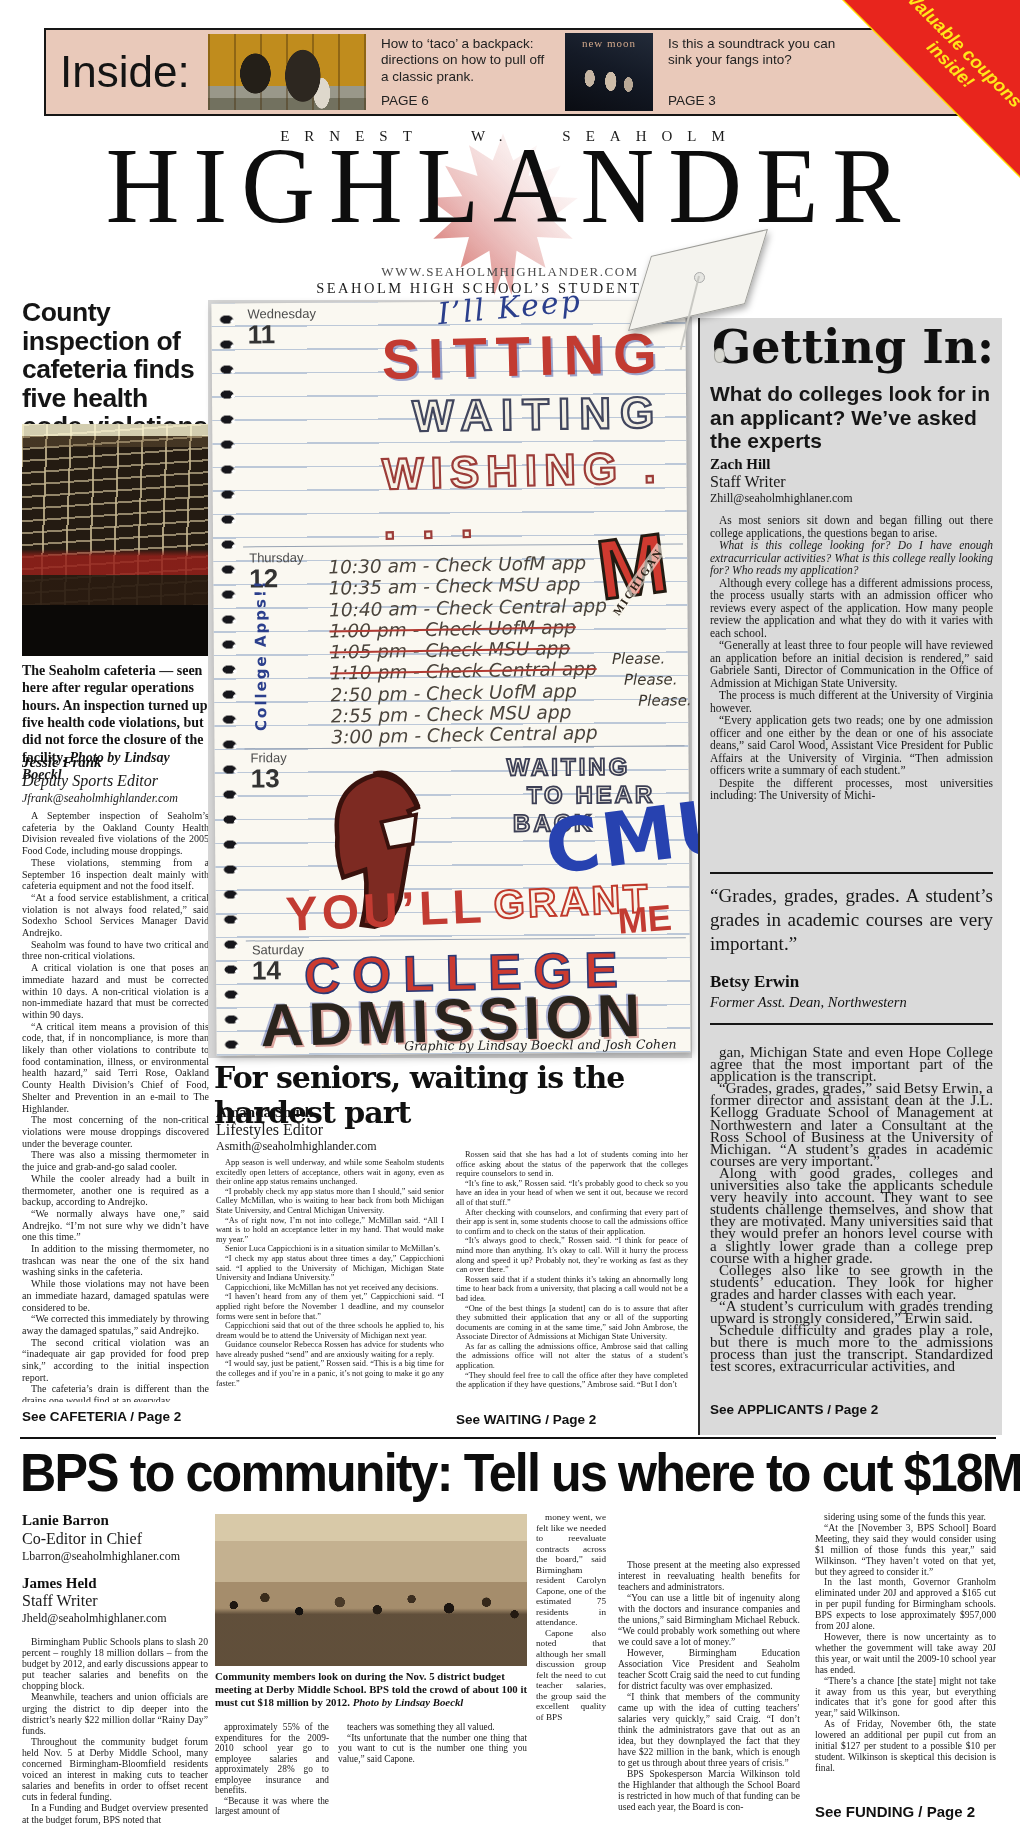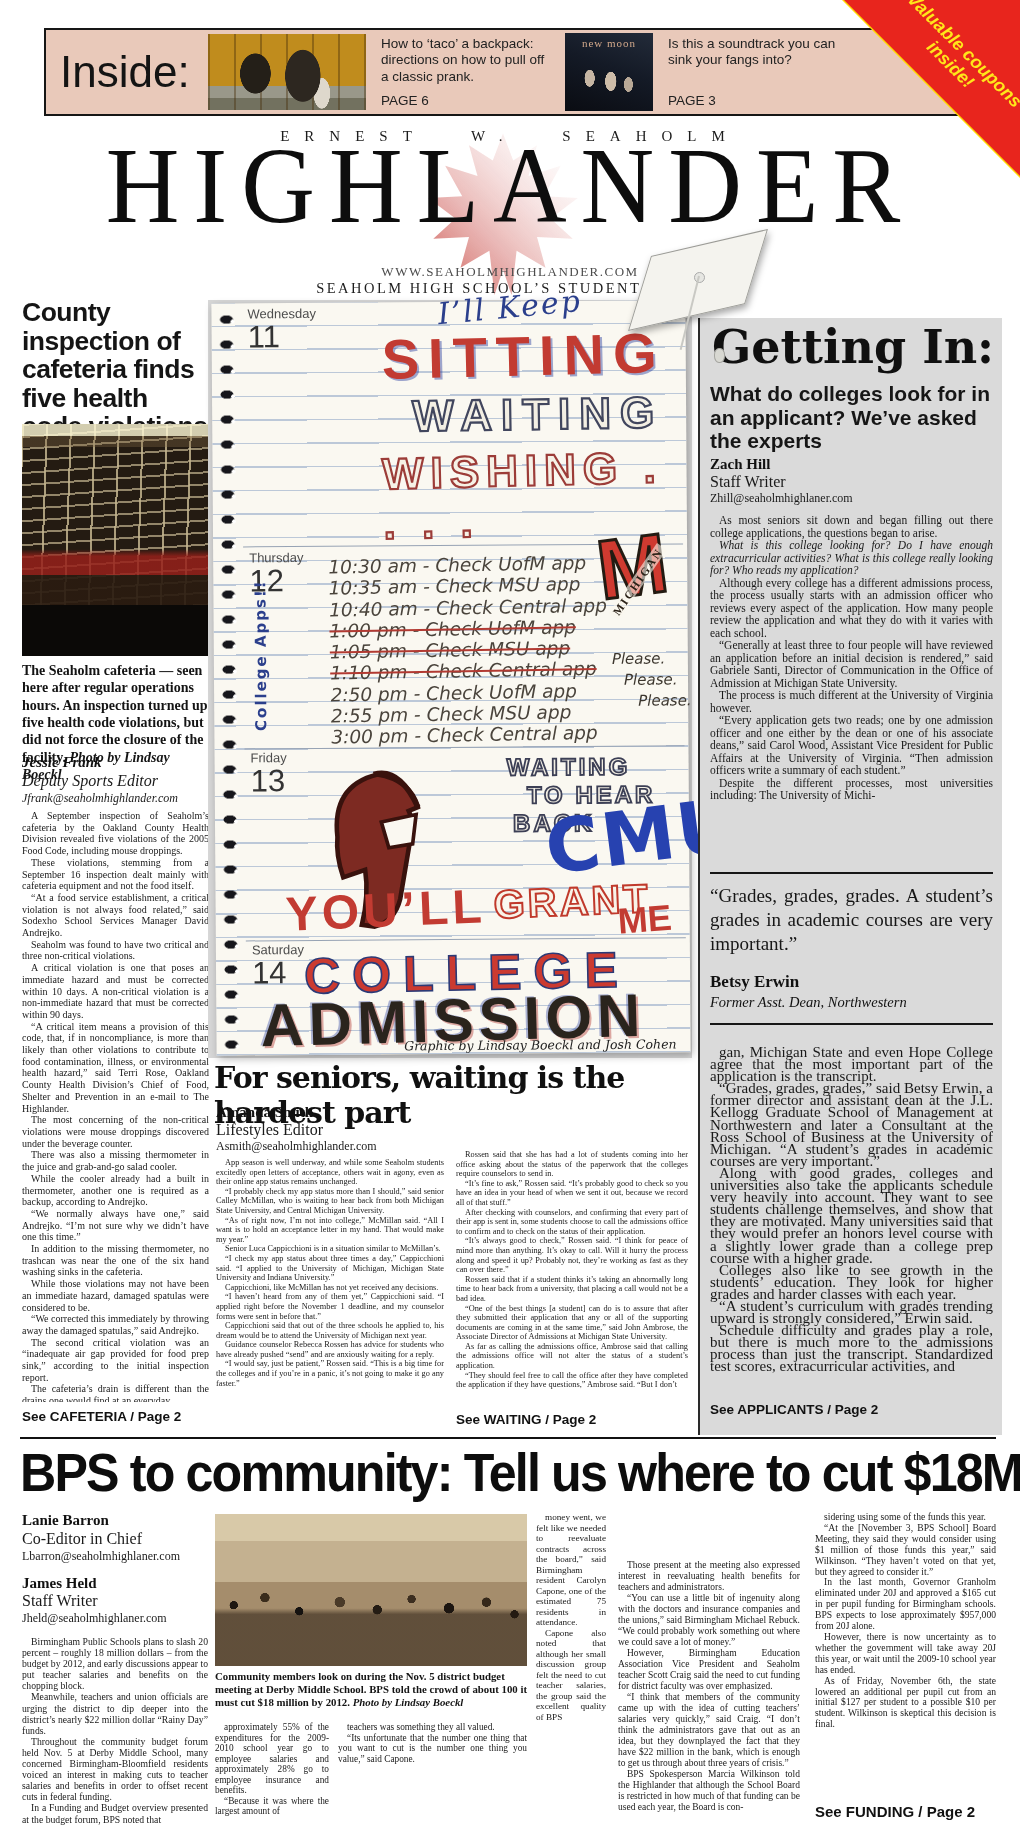--- a/index.html
+++ b/index.html
@@ -79,21 +79,21 @@
       box-shadow:2px 3px 9px rgba(0,0,0,.3);
       background-image:repeating-linear-gradient(180deg, rgba(0,0,0,0) 0 22px, #bcc8d8 22px 23.5px);}
   .spiral{position:absolute;left:2px;top:4px;bottom:4px;width:27px;
       background-image:
         radial-gradient(circle 3px at 19px 14px, #fff 0 58%, rgba(0,0,0,0) 65%),
         radial-gradient(ellipse 11px 7px at 13px 12px, #16161b 0 56%, rgba(0,0,0,0) 62%);
       background-size:27px 25px;background-repeat:repeat-y;}
   .day-sep{position:absolute;left:30px;right:4px;border-top:1.6px solid #97a3b4;}
   .day{position:absolute;left:36px;color:#4c4c4c;font-family:"Liberation Sans",sans-serif;line-height:1.05;}
   .day .dn{font-size:13px;}
-  .day .dnum{font-size:31px;font-weight:normal;color:#333;}
+  .day .dnum{font-size:26px;font-weight:bold;color:#333;}
   .hand{font-family:"DejaVu Sans",sans-serif;}
   .ill-keep{left:226px;top:-12px;font-size:30px;color:#2b3f8c;font-style:italic;
       font-family:"DejaVu Serif",serif;transform:rotate(-5deg);letter-spacing:2px;}
   .sitting{left:170px;top:22px;font-size:56px;font-weight:900;color:#c23b32;letter-spacing:9px;
       text-shadow:2px 2px 0 rgba(45,65,160,.45);transform:rotate(-1deg);}
   .waiting-w{left:200px;top:88px;font-size:44px;font-weight:800;letter-spacing:9px;
       color:#f3efe4;-webkit-text-stroke:2.2px #41465e;transform:rotate(-.5deg);}
   .wishing{left:170px;top:144px;font-size:44px;font-weight:800;letter-spacing:7px;
       color:#f6f1e6;-webkit-text-stroke:2.2px #9c3c38;transform:rotate(-1deg);}
   .margin-note{left:38px;top:276px;color:#2b3f8c;font-size:15px;font-weight:bold;
@@ -420,17 +420,18 @@
     <p>“You can use a little bit of ingenuity along with the doctors and insurance companies and the unions,” said Birmingham Michael Rebuck. “We could probably work something out where we could save a lot of money.”</p>
     <p>However, Birmingham Education Association Vice President and Seaholm teacher Scott Craig said the need to cut funding for district faculty was over emphasized.</p>
     <p>“I think that members of the community came up with the idea of cutting teachers’ salaries very quickly,” said Craig. “I don’t think the administrators gave that out as an idea, but they downplayed the fact that they have $22 million in the bank, which is enough to get us through about three years of crisis.”</p>
     <p>BPS Spokesperson Marcia Wilkinson told the Highlander that although the School Board is restricted in how much of that funding can be used each year, the Board is con-</p>
   </div>
   <div class="abs bps-col5 body-col">
     <p>sidering using some of the funds this year.</p>
     <p>“At the [November 3, BPS School] Board Meeting, they said they would consider using $1 million of those funds this year,” said Wilkinson. “They haven’t voted on that yet, but they agreed to consider it.”</p>
     <p>In the last month, Governor Granholm eliminated under 20J and approved a $165 cut in per pupil funding for Birmingham schools. BPS expects to lose approximately $957,000 from 20J alone.</p>
     <p>However, there is now uncertainty as to whether the government will take away 20J this year, or wait until the 2009-10 school year has ended.</p>
+    <p>“There’s a chance [the state] might not take it away from us this year, but everything indicates that it’s gone for good after this year,” said Wilkinson.</p>
     <p>As of Friday, November 6th, the state lowered an additional per pupil cut from an initial $127 per student to a possible $10 per student. Wilkinson is skeptical this decision is final.</p>
   </div>
   <div class="abs bps-jump jump">See FUNDING / Page 2</div>
 
 </div>
 
 </body></html>

